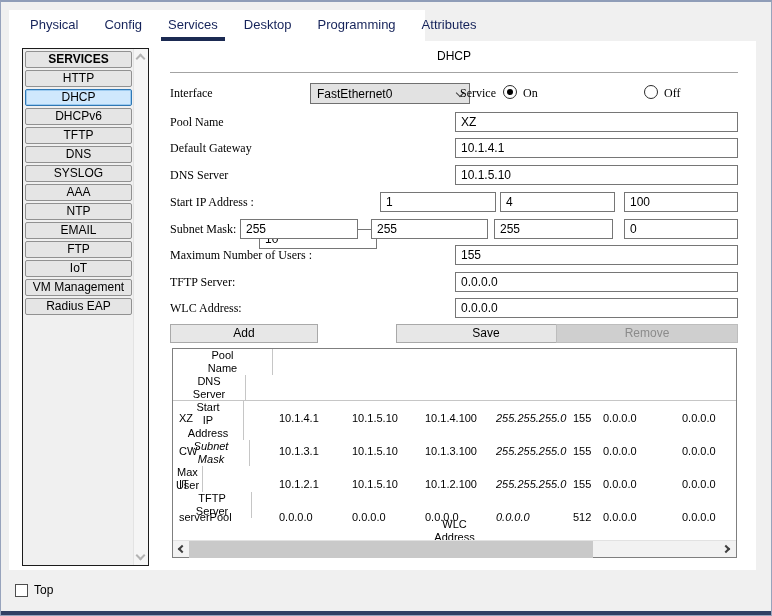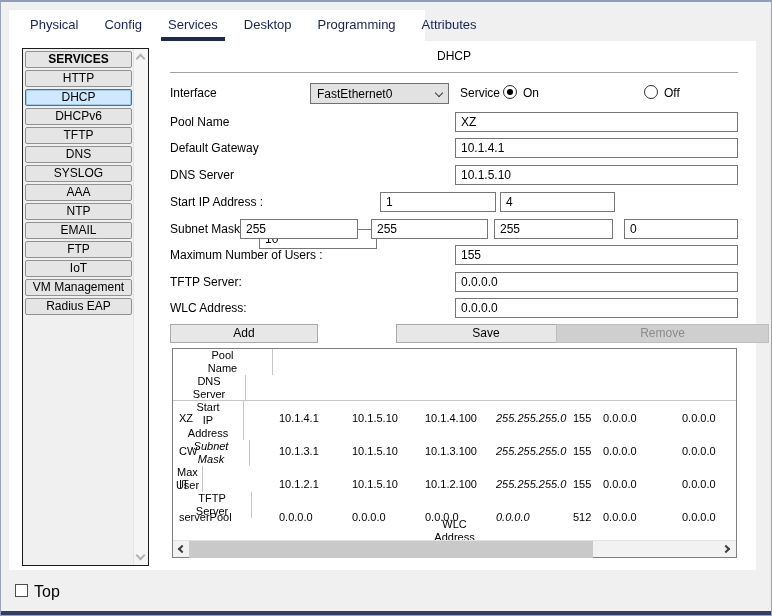--- a/index.html
+++ b/index.html
@@ -30,25 +30,25 @@
   .sb-btn.selected { background:#cfe8fd; border:1px solid #2f78b5; box-shadow:inset 0 0 0 1px #9dcbf0; }
   .sb-scroll { width:15px; background:#f5f5f5; position:relative; border-left:1px solid #e3e3e3; }
   .chev { display:inline-block; width:7px; height:7px; border-right:2px solid #b3b3b3; border-bottom:2px solid #b3b3b3; }
   .chev.up { transform:rotate(-135deg); position:absolute; left:3px; top:6px; }
   .chev.down { transform:rotate(45deg); position:absolute; left:3px; bottom:6px; }
 
   
   .main { position:absolute; left:170px; top:44px; width:568px; height:522px; font-size:12px; }
   .title { position:absolute; top:5px; left:0; right:0; text-align:center; }
   .sep { position:absolute; top:28px; left:0; width:568px; border-top:1px solid #a3a3a3; }
-  .lbl { position:absolute; white-space:nowrap; }
+  .lbl { position:absolute; white-space:nowrap;font-family:Liberation Serif, serif; }
   .inp { position:absolute; height:20px; border:1px solid #767676; background:#fff; font:12px "Liberation Sans","DejaVu Sans",sans-serif; padding:0 5px; }
   .full { left:285px; width:283px; }
 
-  .dropdown { position:absolute; left:140px; top:39px; width:139px; height:21px; background:#e2e2e2; border:1px solid #707070; display:flex; align-items:center; padding:0 20px 0 6px; }
+  .dropdown { position:absolute; left:140px; top:39px; width:160px; height:21px; background:#e2e2e2; border:1px solid #707070; display:flex; align-items:center; padding:0 20px 0 6px; }
   .dd-chev { position:absolute; right:6px; top:6px; width:6px; height:6px; border-right:1px solid #3c3c3c; border-bottom:1px solid #3c3c3c; transform:rotate(45deg); }
 
   .radio { position:absolute; width:14px; height:14px; border:1px solid #2b2b2b; border-radius:50%; background:#fff; }
   .radio.checked::after { content:""; position:absolute; left:3px; top:3px; width:6px; height:6px; border-radius:50%; background:#000; }
 
   .btn { position:absolute; top:280px; height:19px; line-height:17px; text-align:center; background:#e7e7e7; border:1px solid #a9a9a9; font-size:12px; }
   .btn.disabled { background:#cfcfcf; border-color:#bdbdbd; color:#8b8b8b; }
 
   
   .ptable { position:absolute; left:2px; top:304px; width:565px; height:210px; border:1px solid #7f7f7f; background:#fff; }
@@ -62,21 +62,21 @@
   .hscroll { position:absolute; left:0; right:0; bottom:0; height:17px; background:#f2f2f2; border-top:1px solid #e2e2e2; display:flex; align-items:center; }
   .hs-arrow { width:16px; height:17px; position:relative; }
   .hs-arrow .chev { border-color:#3f3f3f; width:6px; height:6px; border-width:2px; position:absolute; top:5px; }
   .hs-arrow .left { transform:rotate(135deg); left:6px; }
   .hs-arrow .right { transform:rotate(-45deg); left:3px; }
   .hs-track { flex:1; position:relative; height:17px; }
   .hs-thumb { position:absolute; left:0; top:0; bottom:0; width:404px; background:#c9c9c9; }
 
   
   .footer-check { position:absolute; left:15px; top:584px; width:13px; height:13px; border:1px solid #4d4d4d; background:#fff; }
-  .footer-label { position:absolute; left:34px; top:583px; font-size:16px; }
+  .footer-label { position:absolute; left:34px; top:583px; font-size:12px; }
 </style>
 </head>
 <body>
 
 <div class="frame"></div>
 <div class="frame-bottom"></div>
 
 <div class="tabbar">
   <span class="tab">Physical</span>
   <span class="tab">Config</span>
@@ -132,39 +132,40 @@
   <span class="lbl" style="left:0; top:97px;">Default Gateway</span>
   <input class="inp full" style="top: 94px;" value="10.1.4.1">
 
   <span class="lbl" style="left:0; top:124px;">DNS Server</span>
   <input class="inp full" style="top: 121px;" value="10.1.5.10">
 
   <span class="lbl" style="left:0; top:151px;">Start IP Address :</span>
   <input class="inp" style="left: 89px; top: 148px; width: 118px; margin-top: 37px;" value="10">
   <input class="inp" style="left: 210px; top: 148px; width: 116px;" value="1">
   <input class="inp" style="left: 330px; top: 148px; width: 115px;" value="4">
+  <input class="inp" style="left: 454px; top: 148px; width: 114px;" value="100">
 
   <span class="lbl" style="left:0; top:178px;">Subnet Mask:</span>
   <input class="inp" style="left: 70px; top: 175px; width: 118px;" value="255">
   <input class="inp" style="left: 201px; top: 175px; width: 117px;" value="255">
   <input class="inp" style="left: 324px; top: 175px; width: 119px;" value="255">
   <input class="inp" style="left: 454px; top: 175px; width: 114px;" value="0">
 
   <span class="lbl" style="left:0; top:204px;">Maximum Number of Users :</span>
   <input class="inp full" style="top: 201px;" value="155">
 
   <span class="lbl" style="left:0; top:231px;">TFTP Server:</span>
   <input class="inp full" style="top: 228px;" value="0.0.0.0">
 
   <span class="lbl" style="left:0; top:257px;">WLC Address:</span>
   <input class="inp full" style="top: 254px;" value="0.0.0.0">
 
   <div class="btn" style="left:0; width:148px;">Add</div>
   <div class="btn" style="left:194px; width:180px;margin-left:32px;">Save</div>
-  <div class="btn disabled" style="left:386px; width:213px;">Remove</div>
+  <div class="btn disabled" style="left:386px; width:182px;">Remove</div>
 
   <div class="ptable">
     <div class="thead">
       <div class="th c0">Pool
 Name</div>
       <div class="th c2">DNS
 Server</div>
       <div class="th c3">Start
 IP
 Address</div>

